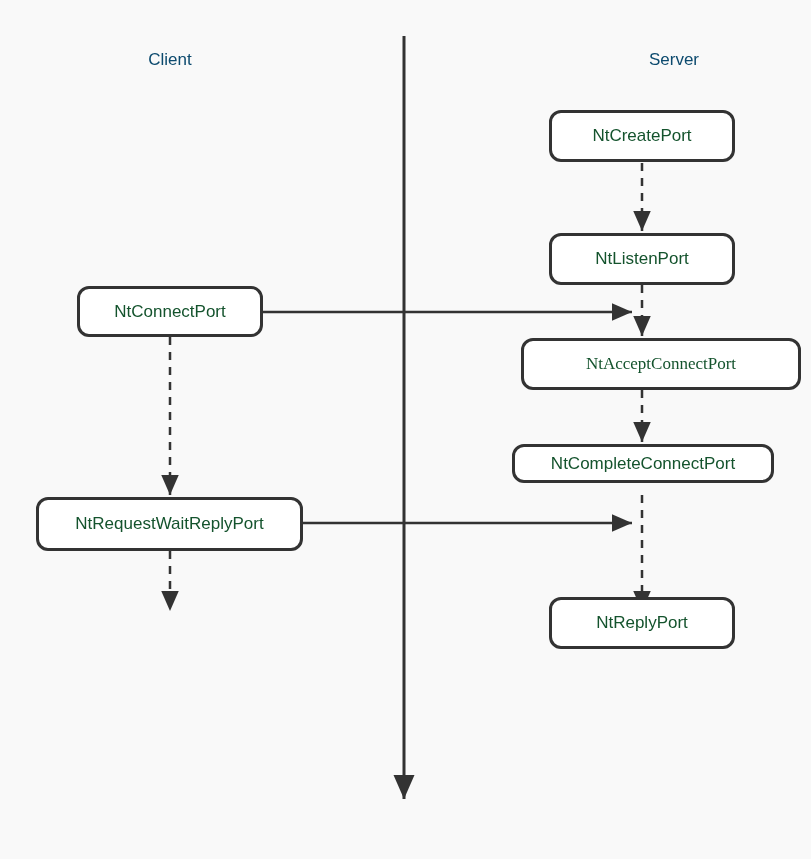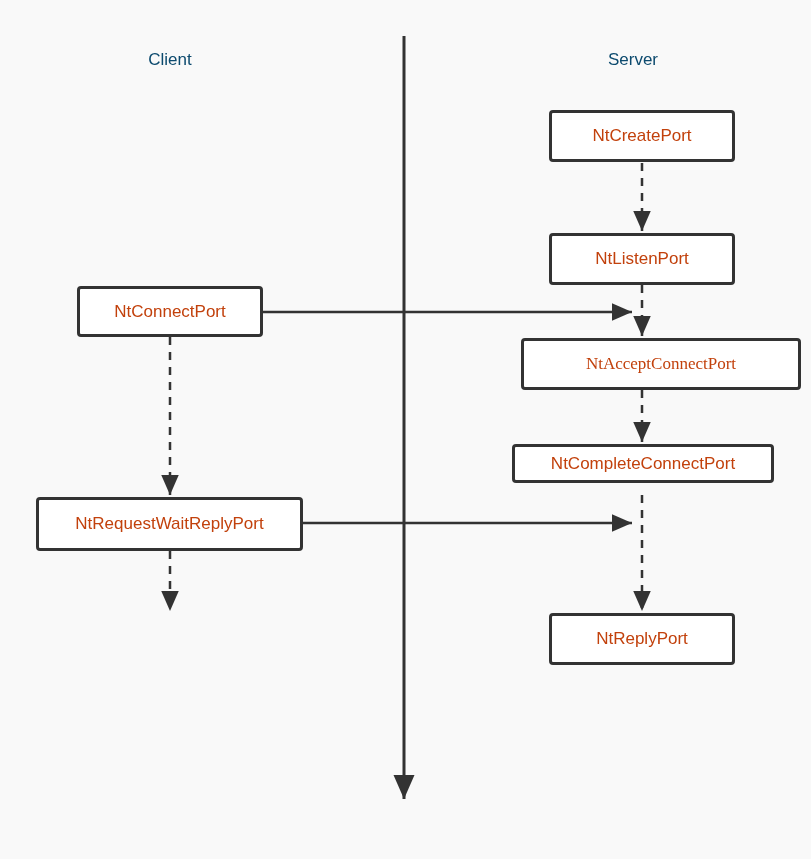--- a/index.html
+++ b/index.html
@@ -27,26 +27,26 @@
     text-align: center;
     font-size: 17px;
     color: #0c4a6e;
     line-height: 24px;
   }
   .node {
     position: absolute;
     box-sizing: border-box;
     background: #ffffff;
     border: 3px solid #333333;
-    border-radius: 4px;
+    border-radius: 12px;
     display: flex;
     align-items: center;
     justify-content: center;
     font-size: 17px;
-    color: #c2410c;
+    color: #14532d;
     white-space: nowrap;
   }
 </style>
 </head>
 <body>
 
 <div class="canvas">
 
   <svg class="arrow-layer" width="811" height="859" viewBox="0 0 811 859" xmlns="http://www.w3.org/2000/svg">
     <defs>
@@ -63,24 +63,24 @@
     <line x1="642" y1="495" x2="642" y2="611" stroke="#333333" stroke-width="2.5" stroke-dasharray="8 7" marker-end="url(#arrowhead)"></line>
 
     <line x1="170" y1="337" x2="170" y2="495" stroke="#333333" stroke-width="2.5" stroke-dasharray="8 7" marker-end="url(#arrowhead)"></line>
     <line x1="170" y1="551" x2="170" y2="611" stroke="#333333" stroke-width="2.5" stroke-dasharray="8 7" marker-end="url(#arrowhead)"></line>
 
     <line x1="263" y1="312" x2="632" y2="312" stroke="#333333" stroke-width="2.5" marker-end="url(#arrowhead)"></line>
     <line x1="303" y1="523" x2="632" y2="523" stroke="#333333" stroke-width="2.5" marker-end="url(#arrowhead)"></line>
   </svg>
 
   <div class="col-header" style="left:90px; top:48px;">Client</div>
-  <div class="col-header" style="left:553px; top:48px;">Server</div>
+  <div class="col-header" style="left:594px; top:48px;">Server</div>
 
   <div class="node" style="left:549px; top:110px; width:186px; height:52px;">NtCreatePort</div>
   <div class="node" style="left:549px; top:233px; width:186px; height:52px;">NtListenPort</div>
   <div class="node" style="left:521px; top:338px; width:280px; height:52px;font-family:Liberation Serif, serif;">NtAcceptConnectPort</div>
   <div class="node" style="left:512px; top:444px; width:262px; height:39px;">NtCompleteConnectPort</div>
-  <div class="node" style="left:549px; top:613px; width:186px; height:52px;">NtReplyPort</div>
+  <div class="node" style="left:549px; top:597px; width:186px; height:52px;">NtReplyPort</div>
 
   <div class="node" style="left:77px; top:286px; width:186px; height:51px;">NtConnectPort</div>
   <div class="node" style="left:36px; top:497px; width:267px; height:54px;">NtRequestWaitReplyPort</div>
 
 </div>
 
 </body></html>

